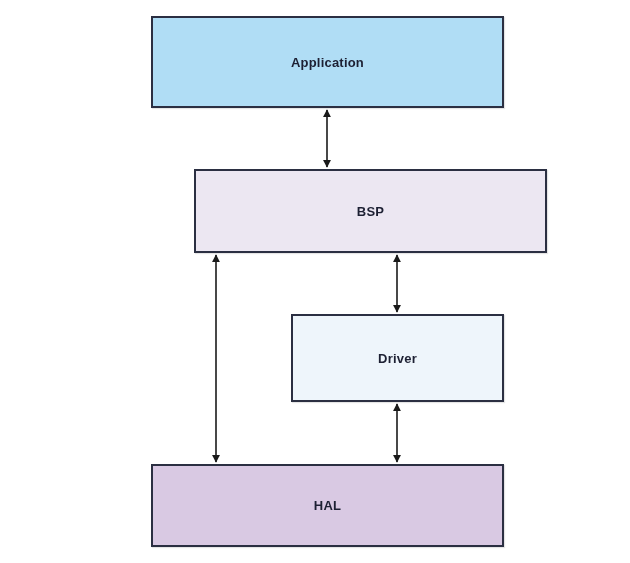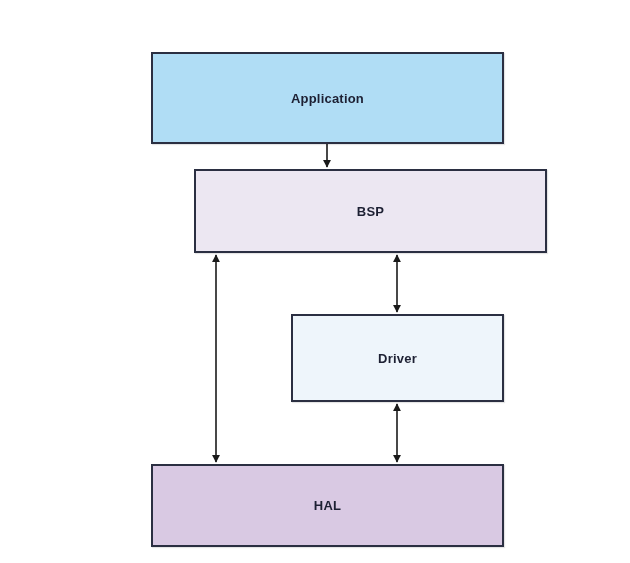--- a/index.html
+++ b/index.html
@@ -33,21 +33,20 @@
     color: #1d2033;
     letter-spacing: 0.2px;
     line-height: 1;
     text-align: center;
     user-select: none;
   }
   
   #node-application {
     left: 151px; top: 16px; width: 353px; height: 92px;
     background: #b0ddf5;
-    margin-top: 36px;
   }
   #node-bsp {
     left: 151px; top: 169px; width: 353px; height: 84px;
     background: #ece7f2;
     margin-left: 43px;
   }
   #node-driver {
     left: 291px; top: 314px; width: 213px; height: 88px;
     background: #eef5fb;
   }

